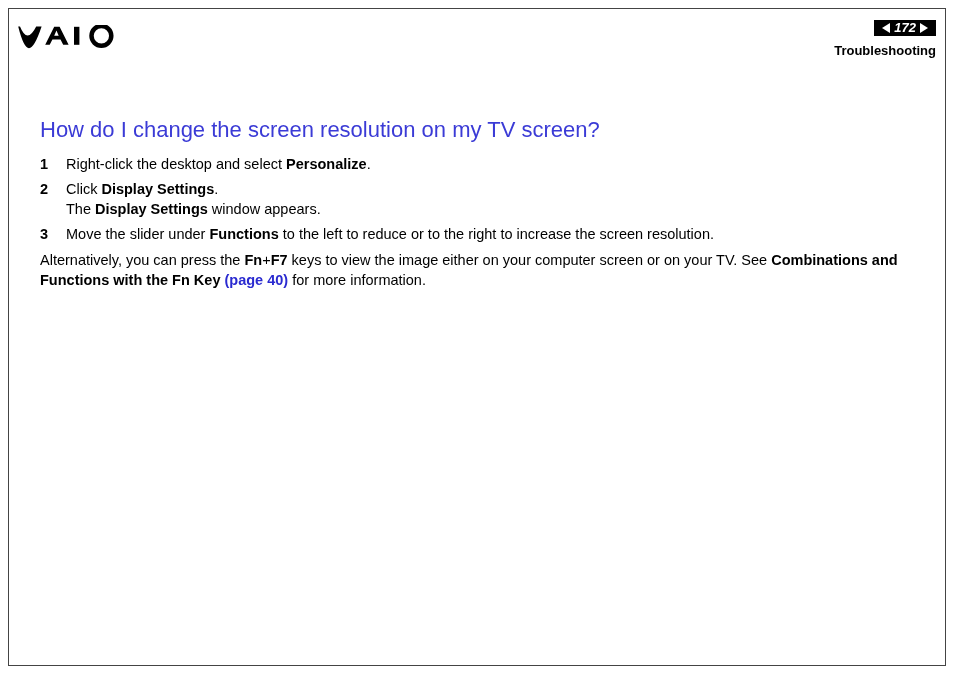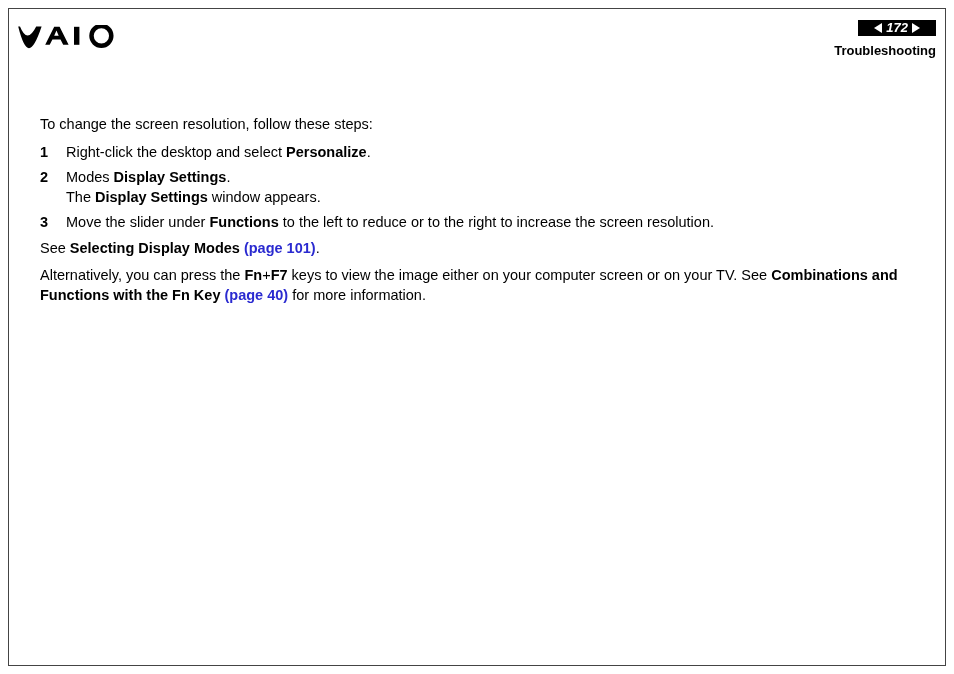--- a/index.html
+++ b/index.html
@@ -31,21 +31,21 @@
     color: #000;
   }
   .page-badge {
     display: inline-flex;
     align-items: center;
     background: #000;
     color: #fff;
     font-weight: bold;
     font-style: italic;
     font-size: 13px;
-    padding: 1px 16px;
+    padding: 1px 8px;
     height: 16px;
   }
   .page-badge .tri {
     width: 0; height: 0;
     border-top: 5px solid transparent;
     border-bottom: 5px solid transparent;
   }
   .page-badge .tri.left { border-right: 8px solid #fff; margin-right: 4px; }
   .page-badge .tri.right { border-left: 8px solid #fff; margin-left: 4px; }
   .section-name {
@@ -103,46 +103,43 @@
       <span class="tri left"></span>
       <span>172</span>
       <span class="tri right"></span>
     </span>
     <div class="section-name">Troubleshooting</div>
   </div>
 </div>
 
 <div class="content">
 
-  <div class="para">To change the screen resolution, follow these steps:</div>
+  <div class="h2">How do I change the screen resolution on my TV screen?</div>
 
   <ol class="steps">
     <li>
       <span class="step-num">1</span>
       <span class="step-body">
         <span>Right-click the desktop and select </span><span class="b">Personalize</span><span>.</span>
       </span>
     </li>
     <li>
       <span class="step-num">2</span>
       <span class="step-body">
-        <span>Modes </span><span class="b">Display Settings</span><span>.</span><br>
+        <span>Click </span><span class="b">Display Settings</span><span>.</span><br>
         <span>The </span><span class="b">Display Settings</span><span> window appears.</span>
       </span>
     </li>
     <li>
       <span class="step-num">3</span>
       <span class="step-body">
         <span>Move the slider under </span><span class="b">Functions</span><span> to the left to reduce or to the right to increase the screen resolution.</span>
       </span>
     </li>
   </ol>
 
 
-  <div class="para">
-    <span>See </span><span class="b">Selecting Display Modes </span><span class="link">(page 101)</span><span>.</span>
-  </div>
 
   <div class="para">
     <span>Alternatively, you can press the </span><span class="b">Fn</span><span>+</span><span class="b">F7</span><span> keys to view the image either on your computer screen or on your TV. See </span><span class="b">Combinations and Functions with the Fn Key </span><span class="link">(page 40)</span><span> for more information.</span>
   </div>
 
 </div>
 
 </body></html>

